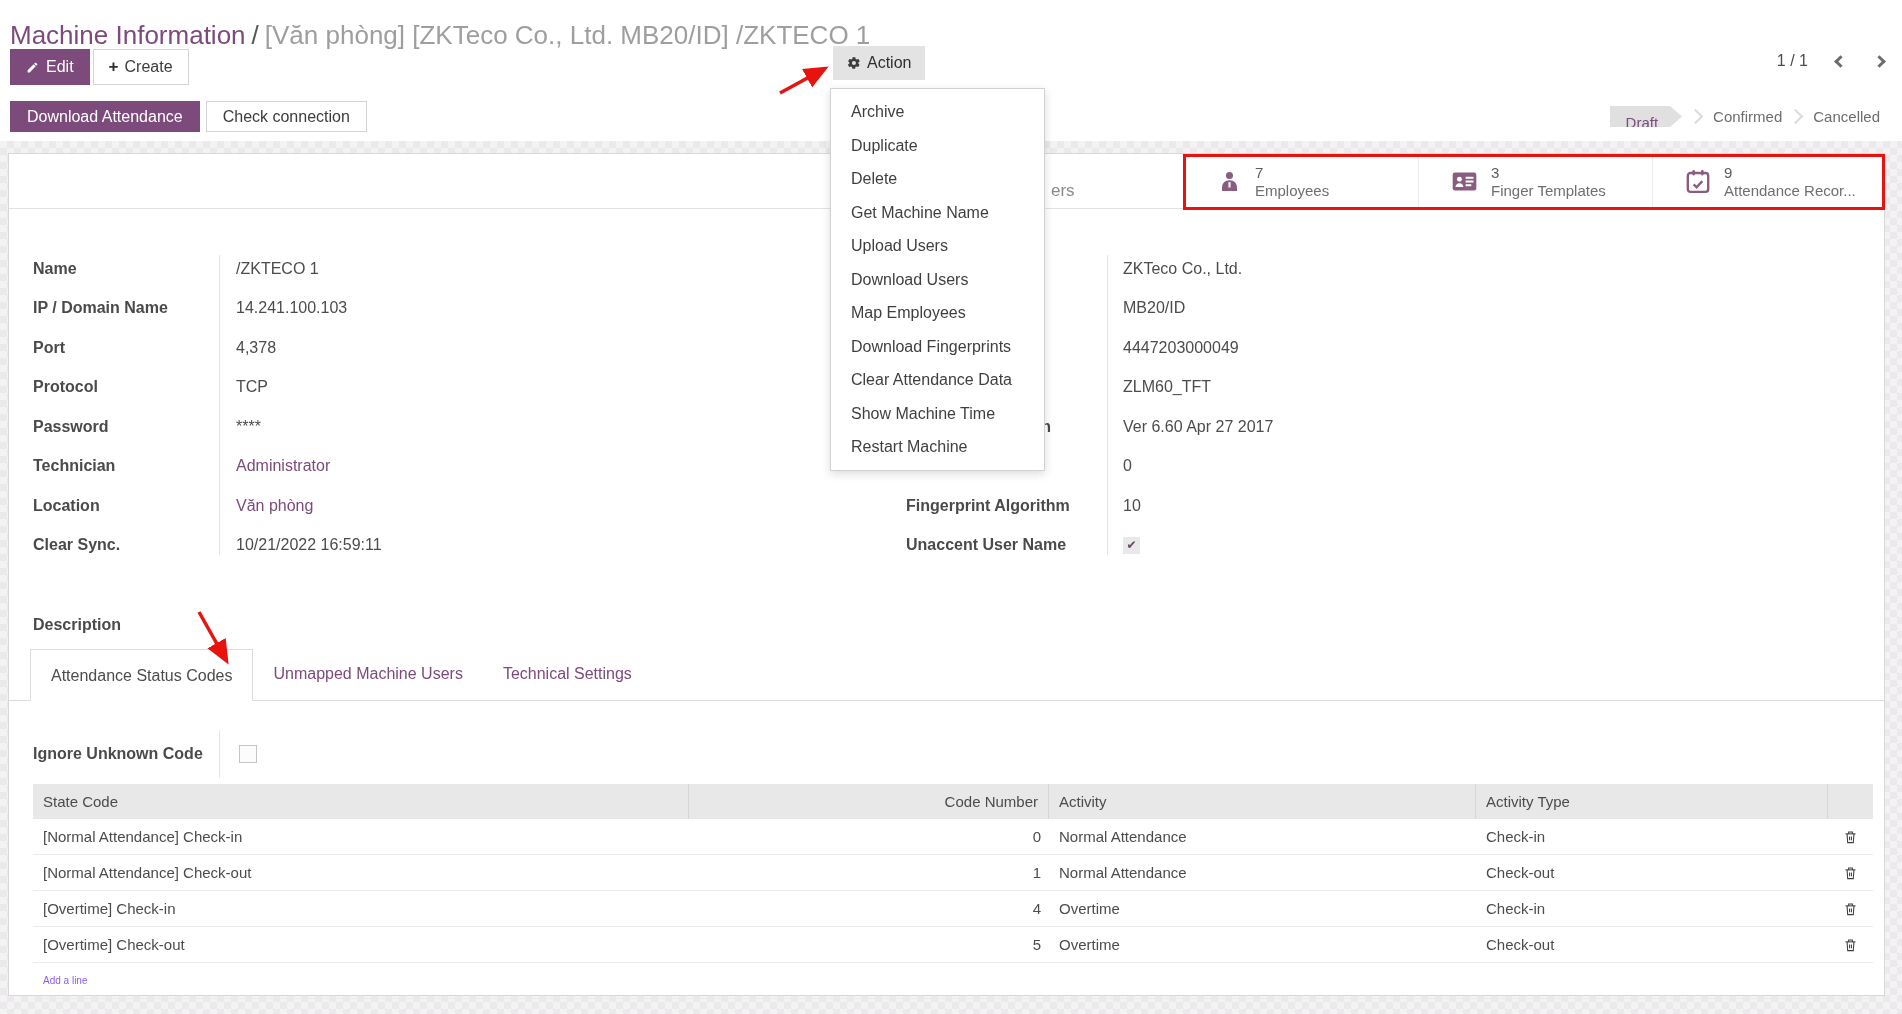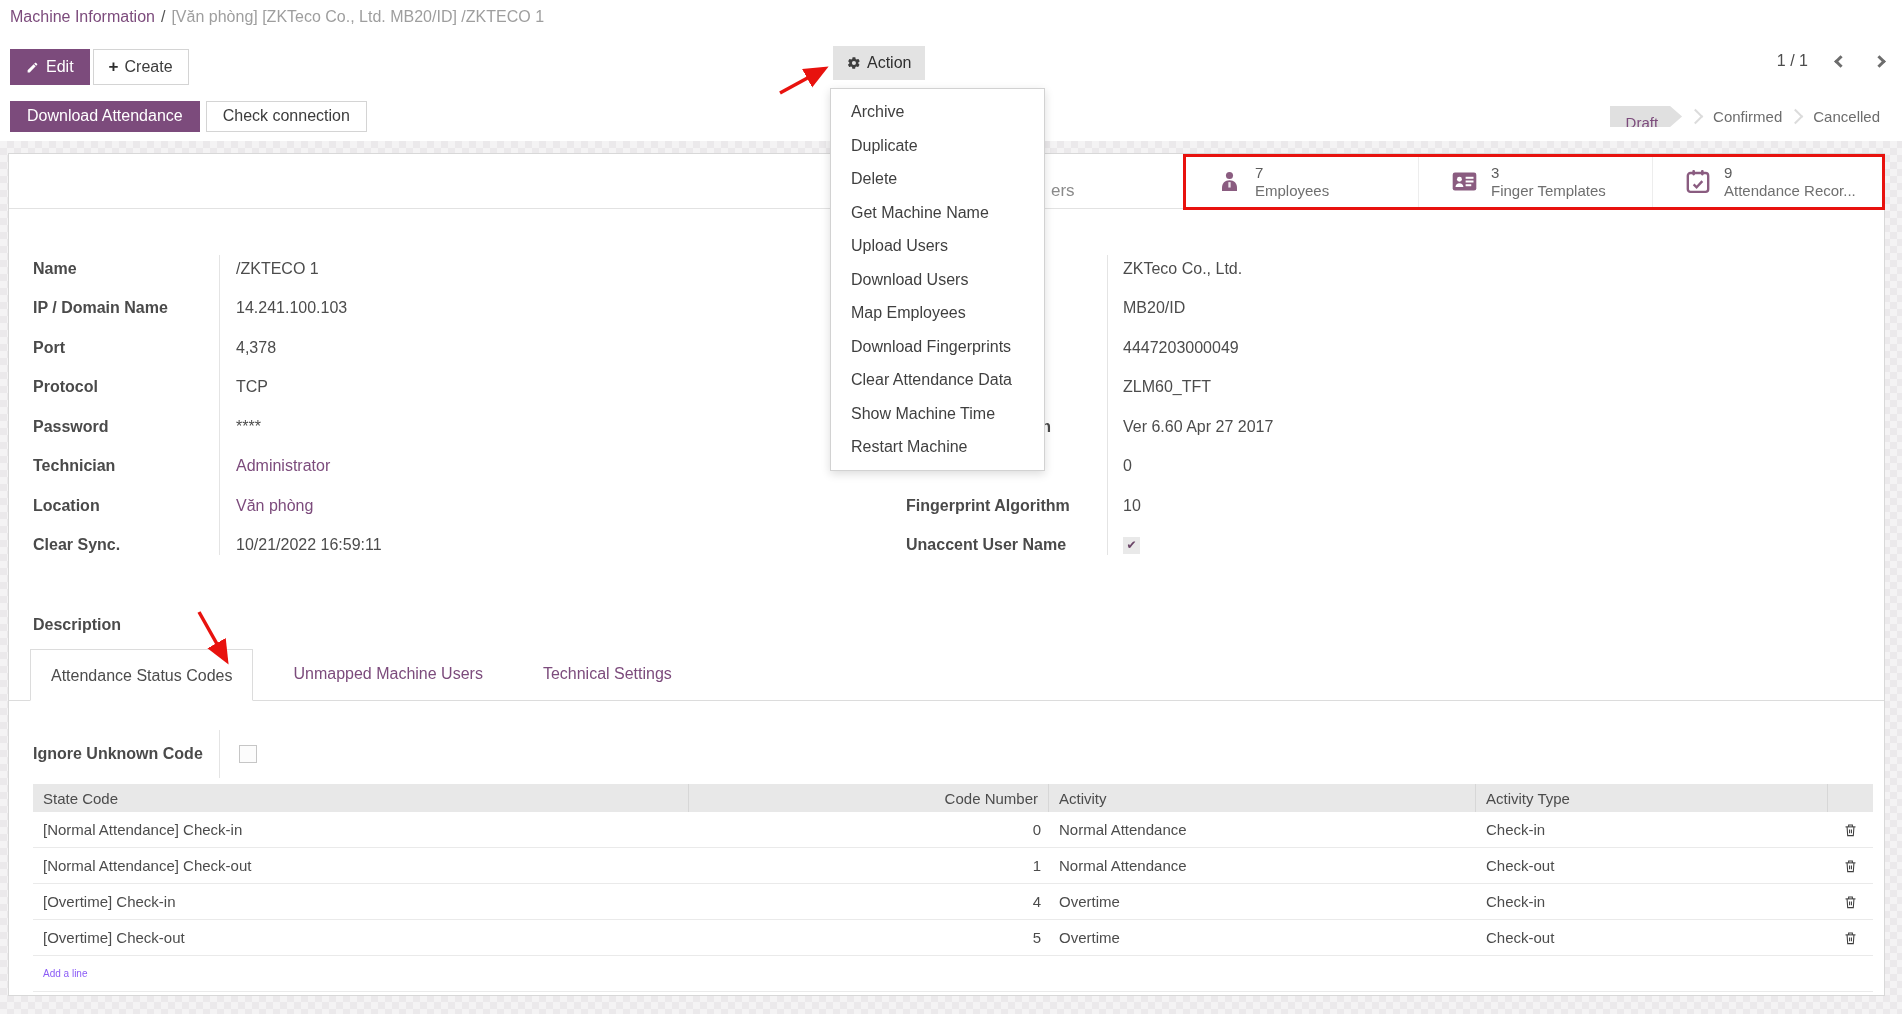--- a/index.html
+++ b/index.html
@@ -4,40 +4,40 @@
 <style>
   * { margin:0; padding:0; box-sizing:border-box; }
   html,body { width:1902px; height:1014px; }
   body {
     position:relative; overflow:hidden; background:#fff;
     font-family:"Liberation Sans","DejaVu Sans",sans-serif;
     font-size:16px; color:#4c4c4c;
   }
   
   .topbar { position:absolute; left:0; top:0; width:1902px; height:141px; background:#fff; }
-  .breadcrumb { position:absolute; left:10px; top:8px; font-size:16px; white-space:nowrap; }
+  .breadcrumb { position:absolute; left:10px; top:20px; font-size:26px; white-space:nowrap; }
   .breadcrumb .bc-link { color:#7c4b7c; cursor:pointer; }
   .breadcrumb .bc-sep { color:#555; margin:0 6px; }
   .breadcrumb .bc-current { color:#9e9e9e; }
   .toolbar-row { position:absolute; left:10px; top:46px; height:42px; display:flex; align-items:center; }
   .btn { display:inline-flex; align-items:center; justify-content:center; height:36px;
          padding:0 15px; font-size:16px; cursor:pointer; border:1px solid transparent; white-space:nowrap; }
   .btn-primary { background:#7c4b7c; color:#fff; }
   .btn-default { background:#fff; color:#3c3c3c; border-color:#d4d4d4; }
   .btn .ic { margin-right:7px; display:inline-flex; }
   .plus-glyph { font-weight:bold; font-size:17px; margin-right:6px; color:#2e2e2e; }
   .btn-action { position:absolute; left:833px; top:46px; height:34px; background:#e3e3e3;
                 color:#2f2f2f; display:inline-flex; align-items:center; padding:0 14px; cursor:pointer; }
   .btn-action .ic { margin-right:6px; display:inline-flex; }
   .pager { position:absolute; right:18px; top:52px; display:flex; align-items:center; color:#4c4c4c; }
   .pager-count { font-size:16px; margin-right:28px; }
   .chev { display:inline-block; width:9px; height:9px; border-color:#6d6d6d; border-style:solid; border-width:0; cursor:pointer; }
   .chev-left  { border-left-width:3px;  border-bottom-width:3px; transform:rotate(45deg);  margin-right:30px; }
   .chev-right { border-right-width:3px; border-bottom-width:3px; transform:rotate(-45deg); }
-  .header-row { position:absolute; left:10px; top:100px; height:32px; display:flex; align-items:center; }
+  .header-row { position:absolute; left:10px; top:100px; height:32px; display:flex; align-items:flex-end; }
   .btn-sm { height:31px; padding:0 16px; font-size:16px; }
   .statusbar { position:absolute; right:14px; top:99px; height:35px; display:flex; align-items:center; }
   .status-step { color:#6d6d6d; font-size:15px; cursor:pointer; white-space:nowrap; }
   .status-step.active {
     background:#e0e0e0; color:#7c4b7c; height:21px; line-height:33px; padding:0 24px 0 16px;
     clip-path:polygon(0 0, calc(100% - 12px) 0, 100% 50%, calc(100% - 12px) 100%, 0 100%);
   }
   .status-sep { width:11px; height:11px; border-top:2px solid #dcdcdc; border-right:2px solid #dcdcdc;
                 transform:rotate(45deg); margin:0 12px 0 8px; }
   
@@ -71,32 +71,32 @@
   .fcol-right .flabel { width:201px; }
   .flabel.frag { width:95px; margin-left:106px; font-weight:600; }
   .fvalue { padding-left:17px; color:#4c4c4c; }
   .fcol-right .fvalue { padding-left:16px; }
   .fvalue.link { color:#7c4b7c; cursor:pointer; }
   .cbx { width:17px; height:17px; background:#e9e9e9; display:inline-flex; align-items:center;
          justify-content:center; font-size:12px; color:#6b4668; margin-left:16px; }
   .desc-label { position:absolute; left:24px; top:426px; font-weight:600; color:#4a4a4a;margin-top:36px; }
   
   .tabbar { position:absolute; left:0; right:0; top:494px; height:53px; border-bottom:1px solid #dcdcdc;
-            display:flex; align-items:flex-end; padding-left:21px;gap:20px; }
+            display:flex; align-items:flex-end; padding-left:21px; }
   .tab { height:52px; line-height:52px; padding:0 20px; font-size:16px; color:#7c4b7c; cursor:pointer; white-space:nowrap; }
   .tab.active { background:#fff; border:1px solid #dcdcdc; border-bottom:1px solid #fff;
                 margin-bottom:-1px; color:#4c4c4c; }
   
   .ignore-row { position:absolute; left:24px; top:580px; width:620px; height:40px; display:flex; align-items:center; }
   .ignore-row::before { content:''; position:absolute; left:186px; top:-4px; bottom:-4px; width:1px; background:#e4e4e4; }
   .ignore-label { width:186px; font-weight:600; color:#4a4a4a; }
   .cbx-empty { width:18px; height:18px; border:1px solid #c6c6c6; background:#fcfcfc; margin-left:20px; cursor:pointer; }
   
   .codes-table { position:absolute; left:24px; top:630px; width:1840px; font-size:15px; }
-  .t-head { display:grid; grid-template-columns:656px 360px 427px 352px 45px; background:#e8e8e8; height:28px; }
+  .t-head { display:grid; grid-template-columns:656px 360px 427px 352px 45px; background:#e8e8e8; height:35px; }
   .t-head > div { display:flex; align-items:center; padding:0 10px; color:#4c4c4c; border-right:1px solid #d7d7d7; }
   .t-head > div:last-child { border-right:none; }
   .t-row { display:grid; grid-template-columns:656px 360px 427px 352px 45px; height:36px; border-bottom:1px solid #eaeaea; cursor:pointer; }
   .t-row > div { display:flex; align-items:center; padding:0 10px; color:#4c4c4c; }
   .cell-num { justify-content:flex-end; padding-right:8px !important; }
   .head-num { justify-content:flex-end; padding-right:10px !important; }
   .cell-trash { justify-content:center; }
   .trash-btn { display:inline-flex; cursor:pointer; }
   .add-line { height:36px; display:flex; align-items:center; padding-left:10px; color:#8b5cf6;
               font-size:10px; border-bottom:1px solid #eaeaea; cursor:pointer;text-align:center; }

